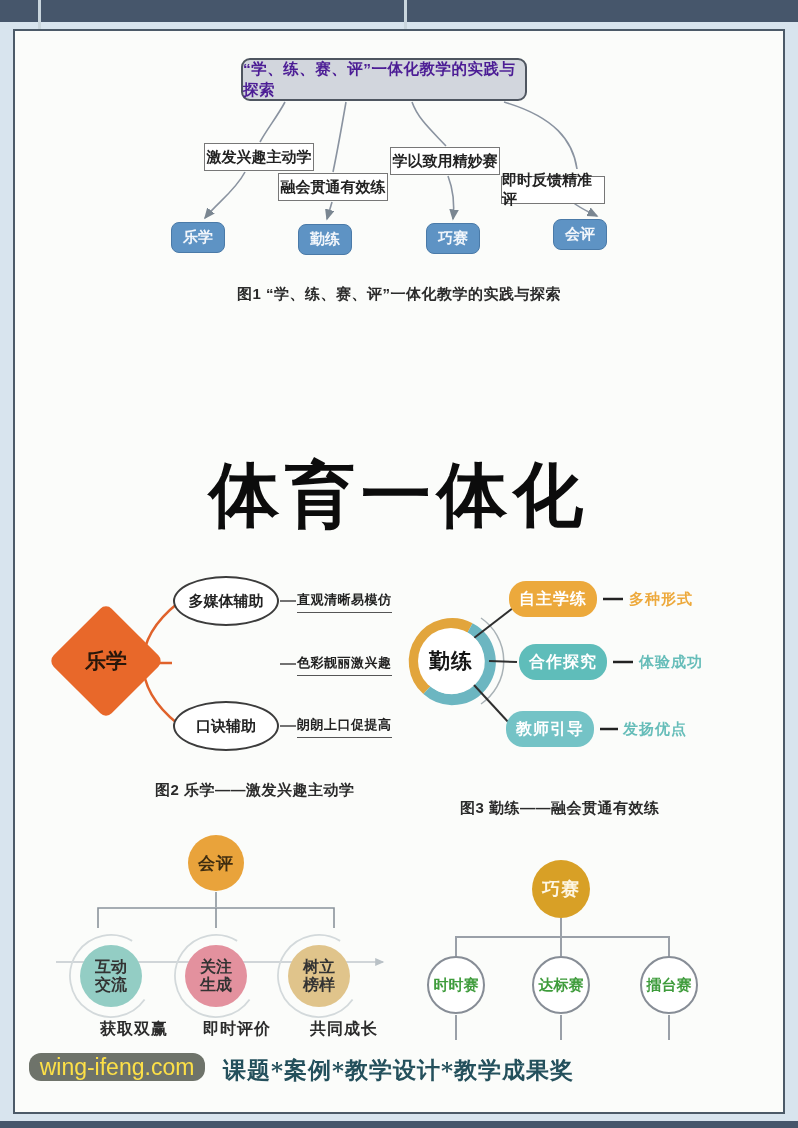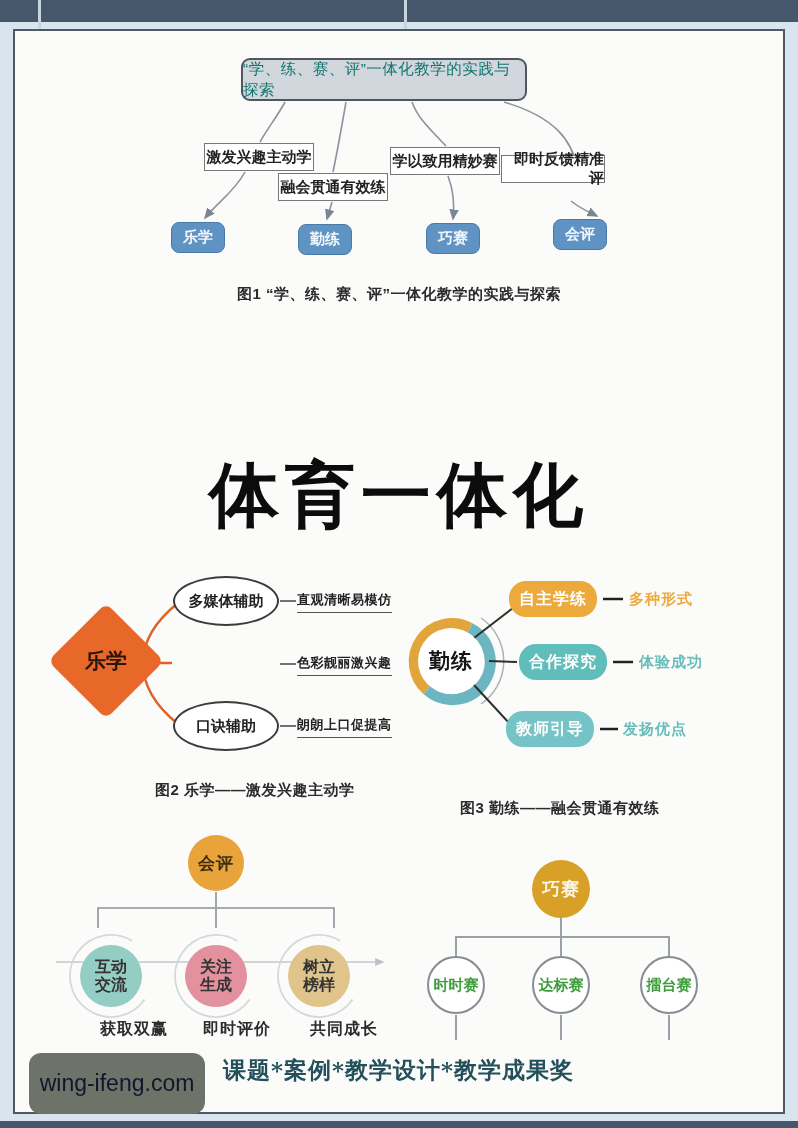--- a/index.html
+++ b/index.html
@@ -15,26 +15,26 @@
     position:absolute;left:13px;top:29px;width:772px;height:1085px;
     background:#fbfcfa;border:2px solid #4c5a68;box-sizing:border-box;
   }
   .card > div{position:absolute;z-index:1;}
   .connectors{position:absolute;left:0;top:0;width:768px;height:1081px;z-index:0;}
   
   .root-box{
     left:226px;top:27px;width:286px;height:43px;background:#d2d6dd;
     border:2px solid #4f5660;border-radius:9px;box-sizing:border-box;
     display:flex;align-items:center;justify-content:center;
-    font-size:15.5px;font-weight:normal;color:#0f766e;letter-spacing:.5px;
+    font-size:15.5px;font-weight:bold;color:#4c1d95;letter-spacing:.5px;
   }
   .branch-label{
     background:#fff;border:1.5px solid #777;box-sizing:border-box;
     display:flex;align-items:center;justify-content:center;
-    font-size:15px;font-weight:bold;color:#222;text-align:right;
+    font-size:15px;font-weight:bold;color:#222;
   }
   .blue-node{
     width:54px;height:31px;background:#5e93c4;border:1px solid #4a7aa8;
     border-radius:8px;box-sizing:border-box;
     display:flex;align-items:center;justify-content:center;
     font-size:15px;font-weight:bold;color:#f2f6fb;
   }
   .caption{font-size:15px;font-weight:bold;color:#2b2b2b;letter-spacing:.5px;}
   .cap1{left:0;top:254px;width:768px;text-align:center;}
   
@@ -76,23 +76,23 @@
   .hp2{left:170px;top:914px;width:62px;height:62px;background:#e3919e;}
   .hp3{left:273px;top:914px;width:62px;height:62px;background:#e0c48b;}
   .hp1 span,.hp2 span,.hp3 span{width:34px;font-size:16px;font-weight:bold;color:#333;line-height:1.15;}
   .f4label{font-size:16px;font-weight:bold;color:#2c2c2c;top:988px;letter-spacing:1px;}
   .qs-top{left:517px;top:829px;width:58px;height:58px;background:#d8a026;
           font-size:18px;font-weight:bold;color:#fdf6e3;letter-spacing:1px;}
   .qs{width:58px;height:58px;background:#fff;border:2.5px solid #878d96;
       font-size:15px;font-weight:bold;color:#3f9c3c;}
   
   .watermark{
-    left:14px;top:1022px;width:176px;height:61px;background:#6e736a;border-radius:12px;
-    display:flex;align-items:center;justify-content:center;
-    font-size:23px;color:#0f172a;font-family:"Liberation Sans",sans-serif;
+    left:14px;top:1022px;width:176px;height:28px;background:#6e736a;border-radius:12px;
+    display:flex;align-items:center;justify-content:center;
+    font-size:23px;color:#fde047;font-family:"Liberation Sans",sans-serif;
   }
   .tagline{left:208px;top:1024px;font-family:"DejaVu Serif","Liberation Serif",serif;
            font-size:23px;font-weight:bold;color:#24505c;letter-spacing:1px;}
 </style>
 </head>
 <body>
 
 <div class="topbar"></div>
 <span class="vline" style="left:38px"></span>
 <span class="vline" style="left:404px"></span>
@@ -164,21 +164,21 @@
       <path d="M546,984 L546,1009"></path>
       <path d="M654,984 L654,1009"></path>
     </g>
   </svg>
 
   <div class="root-box">“学、练、赛、评”一体化教学的实践与探索</div>
 
   <div class="branch-label" style="left:189px;top:112px;width:110px;height:28px">激发兴趣主动学</div>
   <div class="branch-label" style="left:263px;top:142px;width:110px;height:28px">融会贯通有效练</div>
   <div class="branch-label" style="left:375px;top:116px;width:110px;height:28px">学以致用精妙赛</div>
-  <div class="branch-label" style="left:486px;top:124px;width:104px;height:28px">即时反馈精准评</div>
+  <div class="branch-label" style="left:486px;top:145px;width:104px;height:28px">即时反馈精准评</div>
 
   <div class="blue-node" style="left:156px;top:191px">乐学</div>
   <div class="blue-node" style="left:283px;top:193px">勤练</div>
   <div class="blue-node" style="left:411px;top:192px">巧赛</div>
   <div class="blue-node" style="left:538px;top:188px">会评</div>
 
   <div class="caption cap1">图1 “学、练、赛、评”一体化教学的实践与探索</div>
 
   <div class="big2">体育一体化</div>
 

